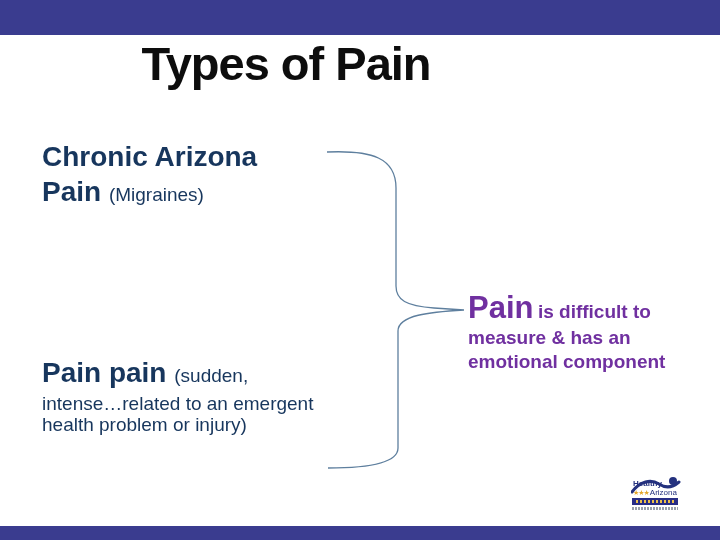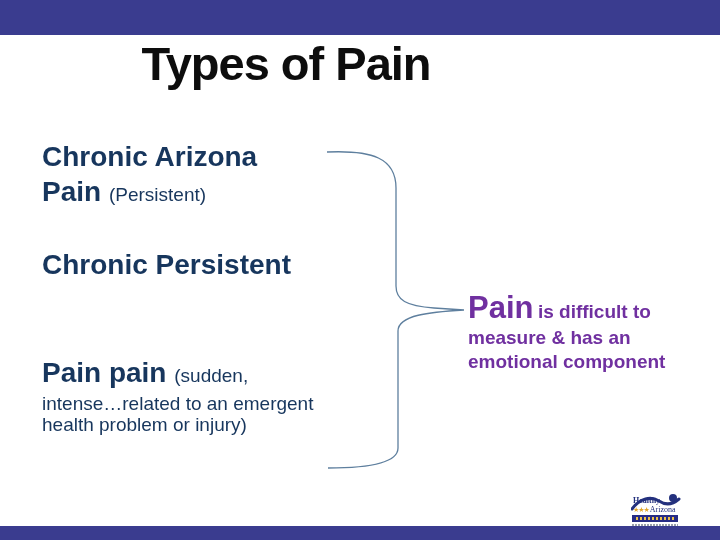--- a/index.html
+++ b/index.html
@@ -19,21 +19,21 @@
   .item .note{font-size:19px;font-weight:400;letter-spacing:0;}
   .item .body{font-size:19px;font-weight:400;line-height:21px;color:#17365d;}
   .item1{top:139px;}
   .item2{top:247px;}
   .item3{top:355px;}
   .brace-svg{position:absolute;top:0;left:0;pointer-events:none;}
   .callout{position:absolute;left:468px;top:290px;width:215px;color:#7030a0;}
   .callout .lead{font-size:31px;font-weight:700;}
   .callout .tail{font-size:19px;font-weight:700;margin-top:11px;}
   .callout .cline{font-size:19px;font-weight:700;line-height:24px;}
-  .logo{position:absolute;left:631px;top:493px;width:50px;height:40px;font-family:Liberation Serif, serif;}
+  .logo{position:absolute;left:631px;top:476px;width:50px;height:40px;}
   .logo .swoosh{position:absolute;top:0;left:0;}
   .logo .l1{position:absolute;top:3px;left:2px;font-size:8px;font-weight:700;color:#24317e;}
   .logo .l2{position:absolute;top:12px;left:2px;font-size:8px;color:#24317e;white-space:nowrap;}
   .logo .stars{color:#e3a62a;font-size:7px;letter-spacing:-1px;margin-right:1px;}
   .logo .lbar{
     position:absolute;top:22px;left:1px;width:46px;height:7px;background:#272c85;
     display:flex;align-items:center;justify-content:center;
   }
   .logo .lbar-inner{
     width:38px;height:3px;
@@ -48,25 +48,24 @@
 <body>
 
 <div class="slide">
 
   <div class="bar top"></div>
 
   <h1 class="title">Types of Pain</h1>
 
   <div class="item item1">
     <div class="hline">Chronic Arizona</div>
-    <div class="hline"><span>Pain</span> <span class="note">(Persistent)</span></div>
+    <div class="hline"><span>Pain</span> <span class="note">(Migraines)</span></div>
   </div>
 
   <div class="item item2">
-    <div class="hline">Chronic Persistent</div>
   </div>
 
   <div class="item item3">
     <div class="hline"><span>Pain pain</span> <span class="note">(sudden,</span></div>
     <div class="body">intense…related to an emergent</div>
     <div class="body">health problem or injury)</div>
   </div>
 
   <svg class="brace-svg" width="720" height="540" viewBox="0 0 720 540">
     <path d="M 327 152

